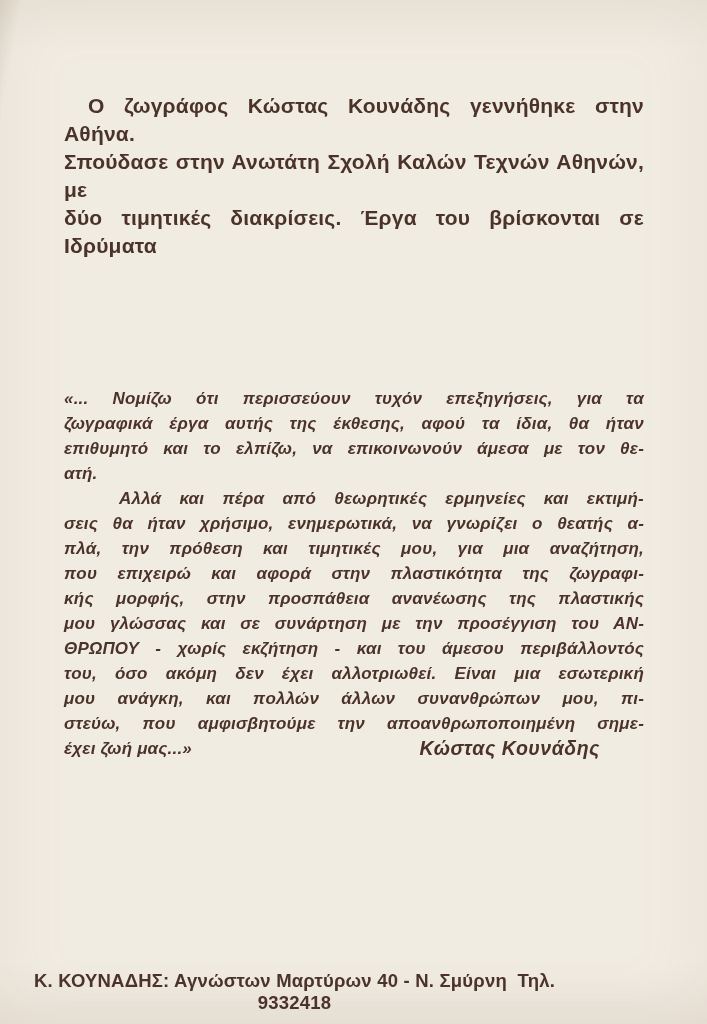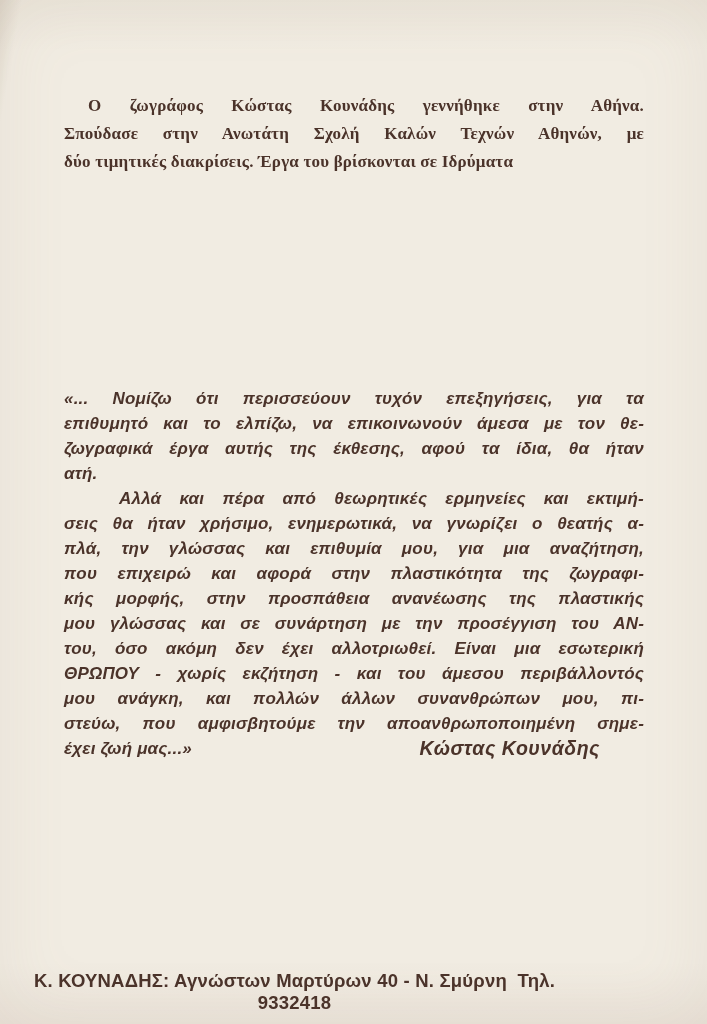--- a/index.html
+++ b/index.html
@@ -37,24 +37,23 @@
   }
   .line {
     text-align: justify;
     text-align-last: justify;
   }
   .para .line:last-child {
     text-align-last: left;
   }
   .intro {
     top: 92px;
-    font-size: 17px;
+    font-size: 21px;
     line-height: 28px;
     letter-spacing: 0.2px;
-    font-family: Liberation Serif, serif;
   }
   .intro .line:first-child {
     text-indent: 24px;
   }
   .quote {
     top: 386px;
     font-size: 17px;
     line-height: 25px;
     font-style: italic;
     letter-spacing: 0.2px;
@@ -94,33 +93,33 @@
 
   <div class="textblock intro para">
       <div class="line">Ο ζωγράφος Κώστας Κουνάδης γεννήθηκε στην Αθήνα.</div>
       <div class="line">Σπούδασε στην Ανωτάτη Σχολή Καλών Τεχνών Αθηνών, με</div>
       <div class="line">δύο τιμητικές διακρίσεις. Έργα του βρίσκονται σε Ιδρύματα</div>
     </div>
 
   <div class="textblock quote">
     <div class="para para-1">
         <div class="line">«... Νομίζω ότι περισσεύουν τυχόν επεξηγήσεις, για τα</div>
+        <div class="line">ζωγραφικά έργα αυτής της έκθεσης, αφού τα ίδια, θα ήταν</div>
         <div class="line">επιθυμητό και το ελπίζω, να επικοινωνούν άμεσα με τον θε-</div>
-        <div class="line">ζωγραφικά έργα αυτής της έκθεσης, αφού τα ίδια, θα ήταν</div>
         <div class="line">ατή.</div>
       </div>
     <div class="para para-2">
         <div class="line">Αλλά και πέρα από θεωρητικές ερμηνείες και εκτιμή-</div>
         <div class="line">σεις θα ήταν χρήσιμο, ενημερωτικά, να γνωρίζει ο θεατής α-</div>
-        <div class="line">πλά, την γλώσσας και επιθυμία μου, για μια αναζήτηση,</div>
+        <div class="line">πλά, την πρόθεση και τιμητικές μου, για μια αναζήτηση,</div>
         <div class="line">που επιχειρώ και αφορά στην πλαστικότητα της ζωγραφι-</div>
         <div class="line">κής μορφής, στην προσπάθεια ανανέωσης της πλαστικής</div>
         <div class="line">μου γλώσσας και σε συνάρτηση με την προσέγγιση του ΑΝ-</div>
+        <div class="line">ΘΡΩΠΟΥ - χωρίς εκζήτηση - και του άμεσου περιβάλλοντός</div>
         <div class="line">του, όσο ακόμη δεν έχει αλλοτριωθεί. Είναι μια εσωτερική</div>
-        <div class="line">ΘΡΩΠΟΥ - χωρίς εκζήτηση - και του άμεσου περιβάλλοντός</div>
         <div class="line">μου ανάγκη, και πολλών άλλων συνανθρώπων μου, πι-</div>
         <div class="line">στεύω, που αμφισβητούμε την αποανθρωποποιημένη σημε-</div>
         <div class="line">έχει ζωή μας...»</div>
       </div>
   </div>
 
   <div class="signature">Κώστας Κουνάδης</div>
 
   <div class="footer">Κ. ΚΟΥΝΑΔΗΣ: Αγνώστων Μαρτύρων 40 - Ν. Σμύρνη  Τηλ. 9332418</div>
 

